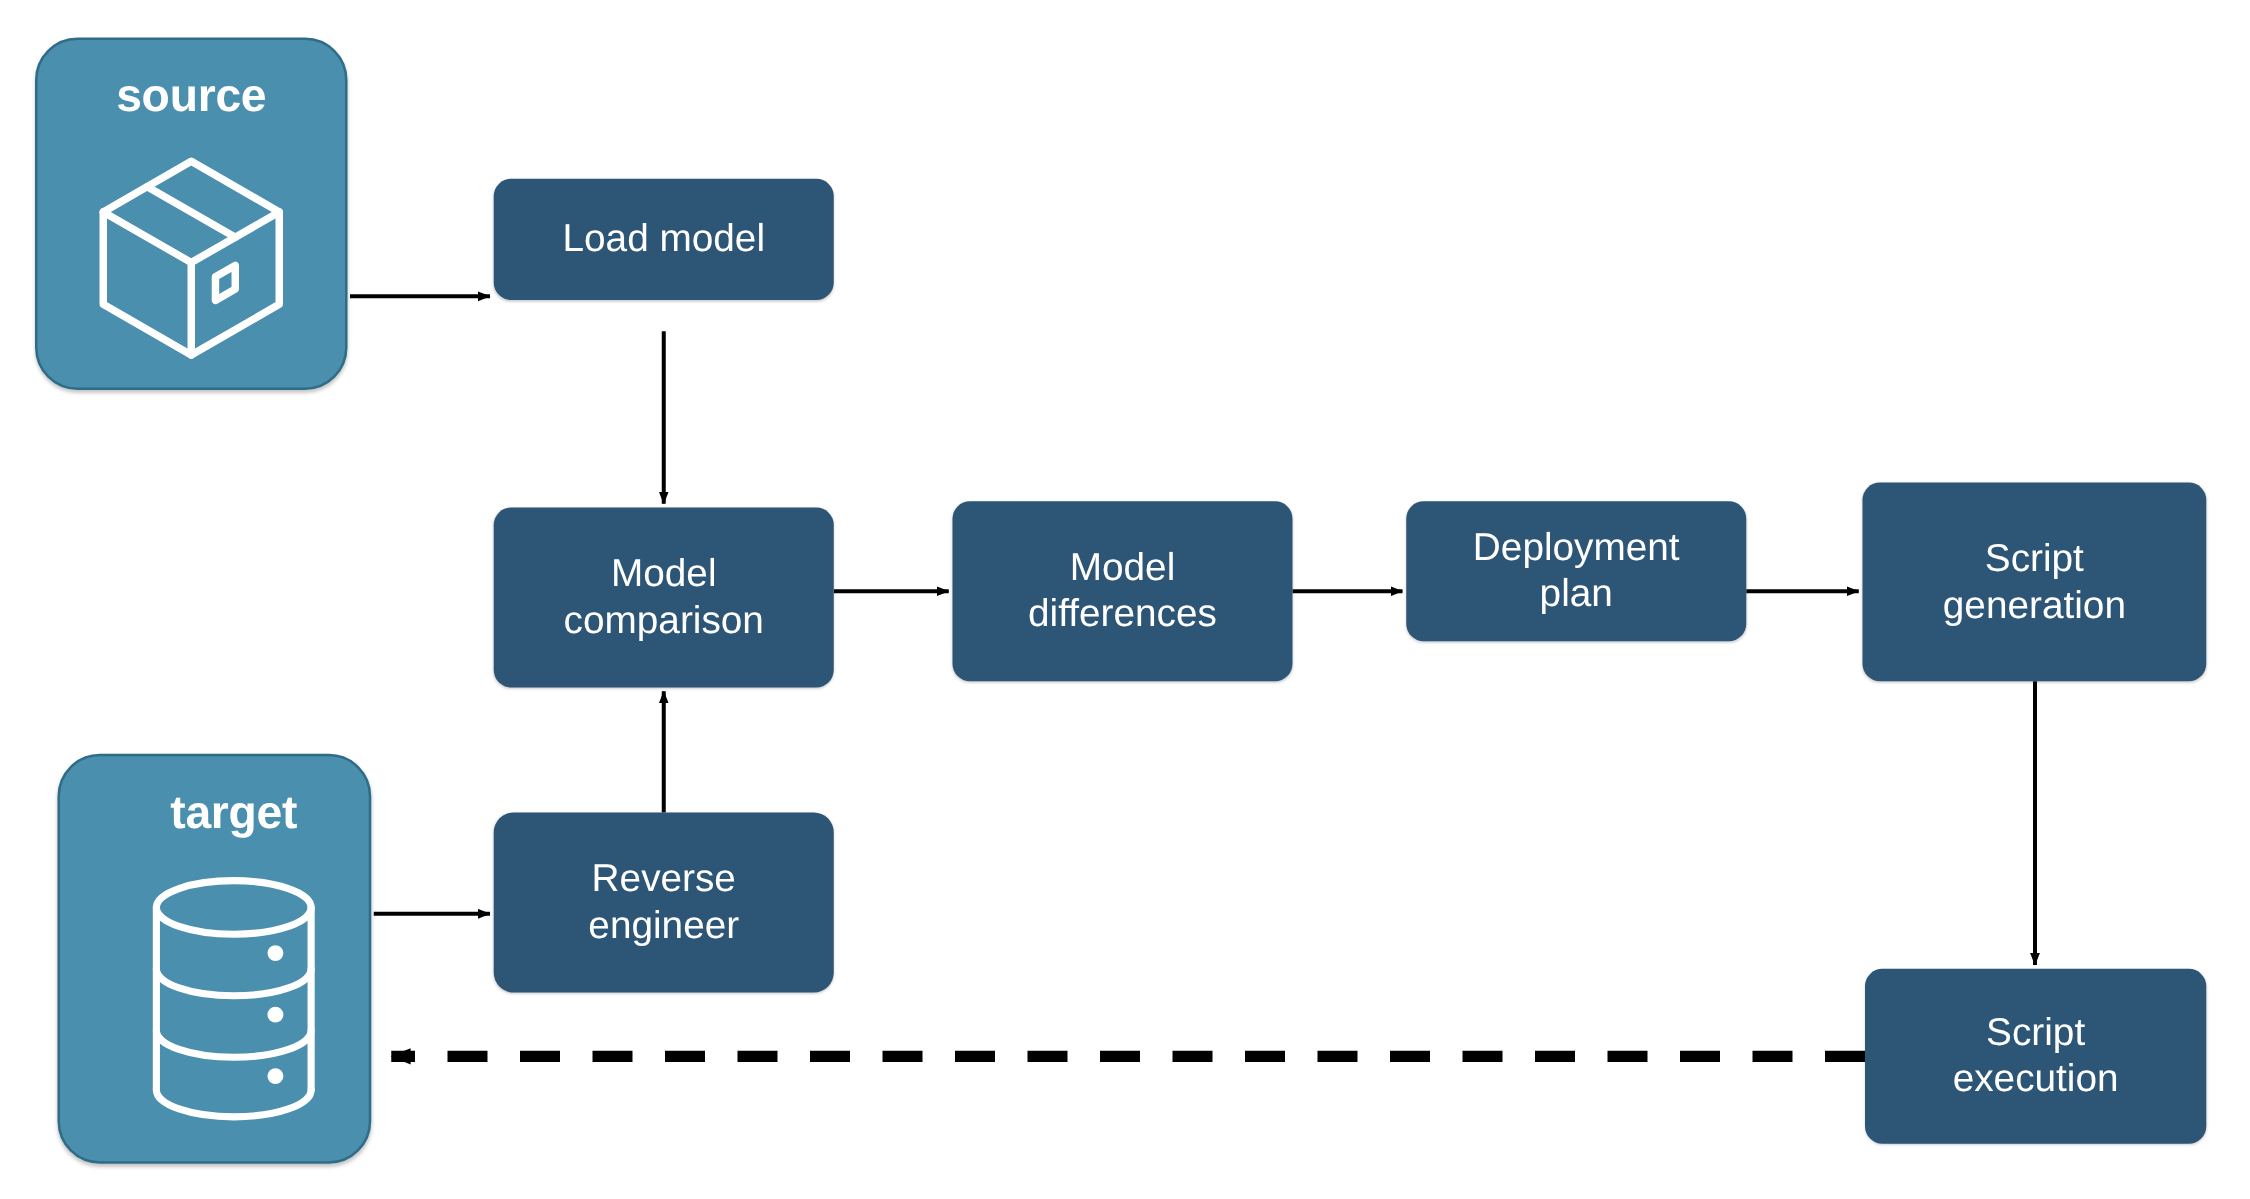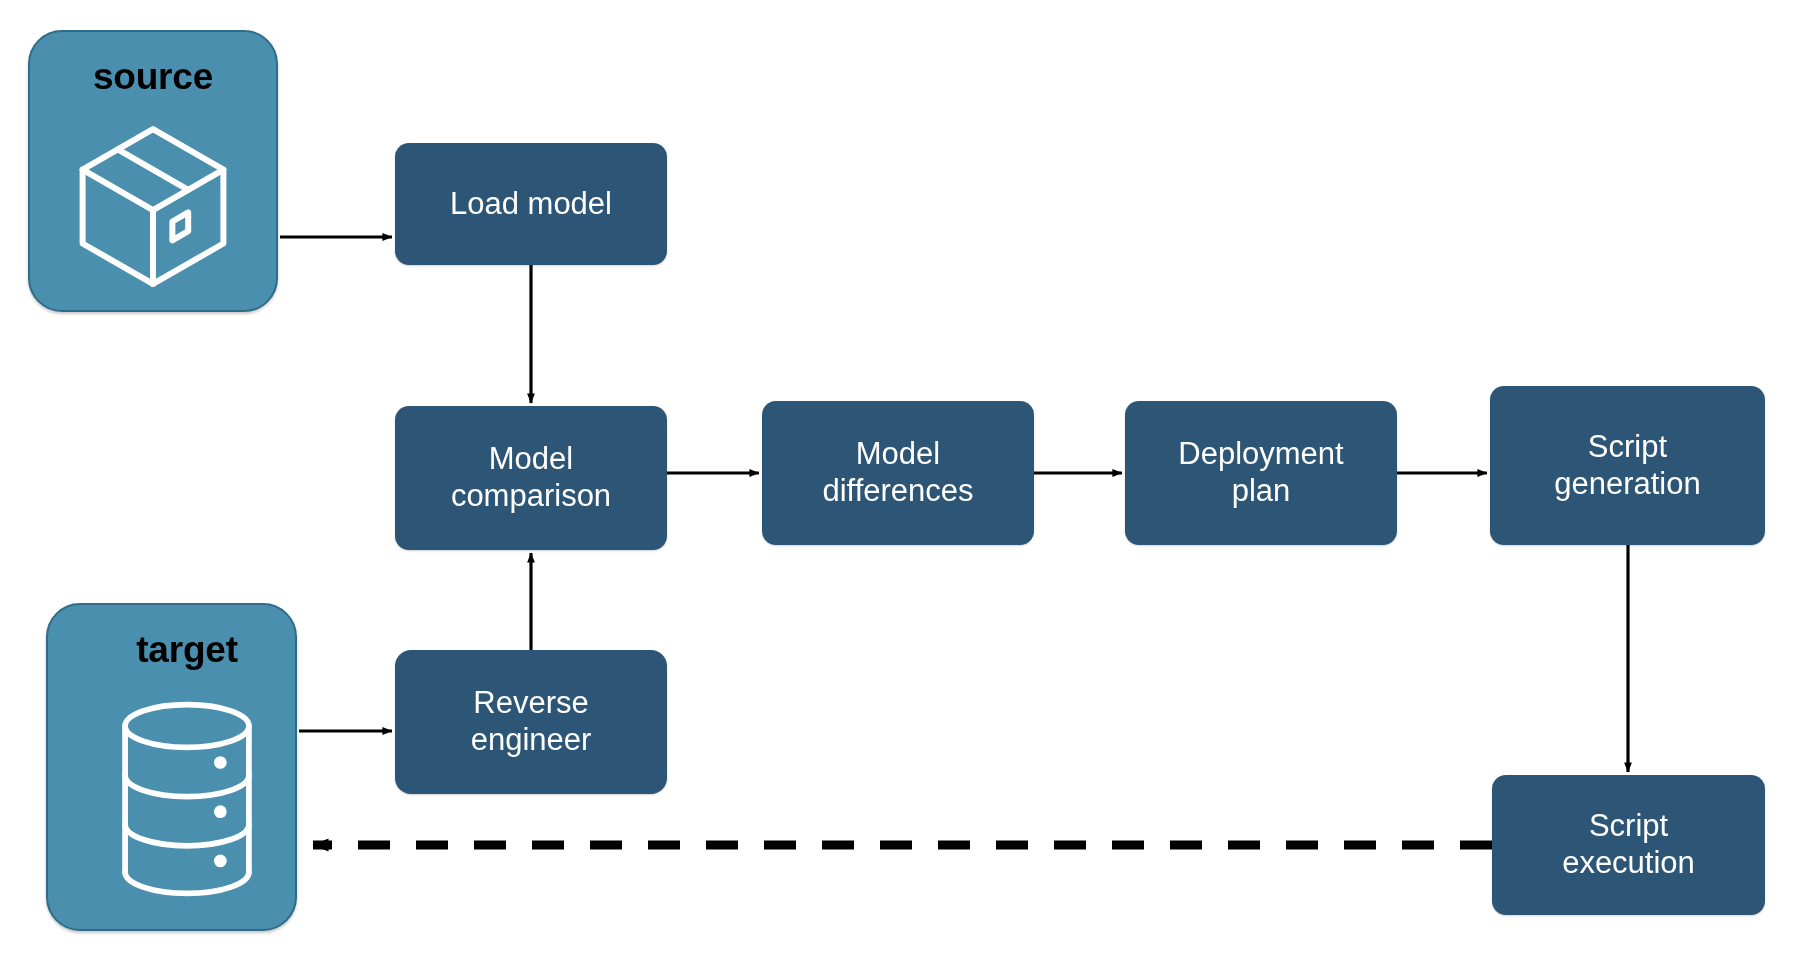--- a/index.html
+++ b/index.html
@@ -33,21 +33,21 @@
     box-sizing: border-box;
     background: #4a8fad;
     border: 2px solid #2f6c88;
     border-radius: 34px;
     display: flex;
     flex-direction: column;
     align-items: center;
     box-shadow: 0 2px 3px rgba(0,0,0,0.22);
   }
   .endpoint-label {
-    color: #000000;
+    color: #ffffff;
     font-weight: bold;
     font-size: 37px;
     letter-spacing: -0.2px;
     line-height: 1;
     margin-top: 26px;
   }
   .endpoint-icon {
     flex: 1 1 auto;
     display: flex;
     align-items: center;
@@ -139,35 +139,35 @@
         </g>
         <g fill="#ffffff">
           <circle cx="71" cy="40" r="4"></circle>
           <circle cx="71" cy="71" r="4"></circle>
           <circle cx="71" cy="102" r="4"></circle>
         </g>
       </svg>
     </div>
   </div>
 
-  <div class="node" style="left:395px; top:143px; width:272px; height:122px;">
+  <div class="node" style="left:395px; top:143px; width:272px; height:97px;">
     <span class="node-label">Load model</span>
   </div>
 
   <div class="node" style="left:395px; top:406px; width:272px; height:144px;">
     <span class="node-label">Model
 comparison</span>
   </div>
 
   <div class="node" style="left:762px; top:401px; width:272px; height:144px;">
     <span class="node-label">Model
 differences</span>
   </div>
 
-  <div class="node" style="left:1125px; top:401px; width:272px; height:144px;">
+  <div class="node" style="left:1125px; top:401px; width:272px; height:112px;">
     <span class="node-label">Deployment
 plan</span>
   </div>
 
   <div class="node" style="left:1490px; top:386px; width:275px; height:159px;">
     <span class="node-label">Script
 generation</span>
   </div>
 
   <div class="node" style="left:1492px; top:775px; width:273px; height:140px;">

